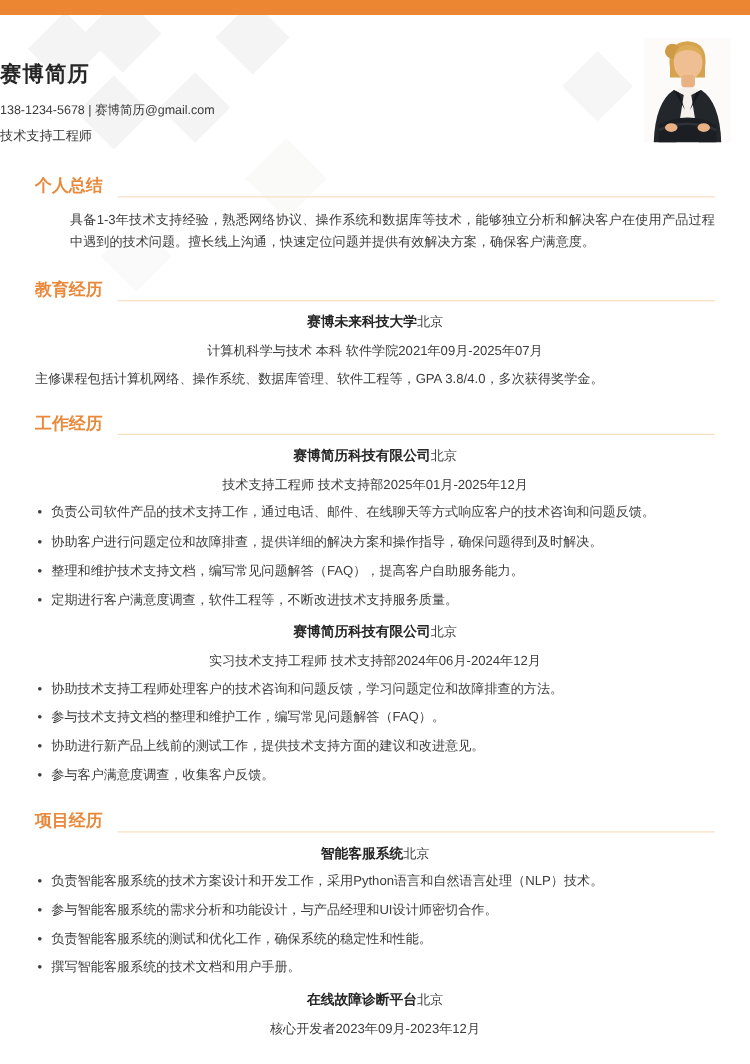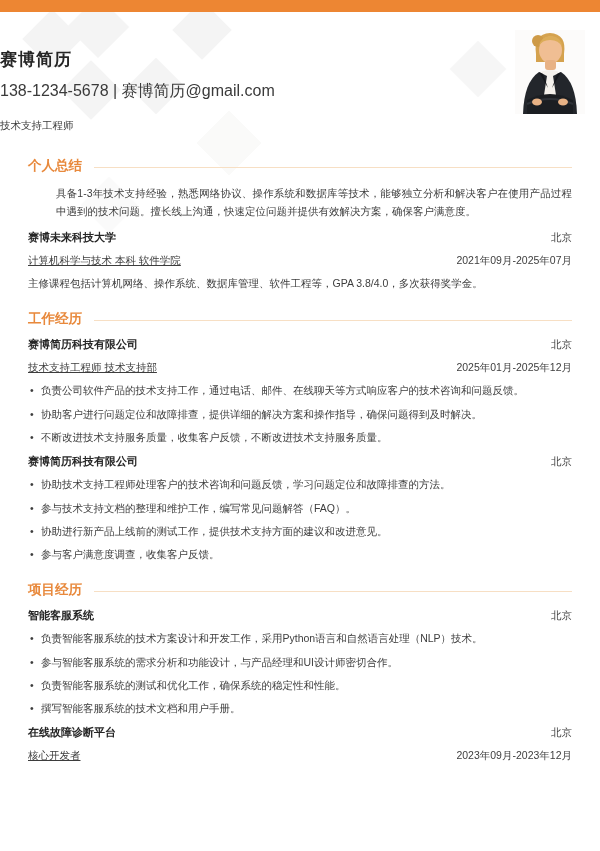--- a/index.html
+++ b/index.html
@@ -19,42 +19,42 @@
   .d2 { left:76px;  top:5px;   width:44px; height:44px; }
   .d3 { left:181px; top:9px;   width:42px; height:42px; }
   .d4 { left:70px;  top:69px;  width:42px; height:42px; }
   .d5 { left:136px; top:66px;  width:40px; height:40px; }
   .d6 { left:458px; top:49px;  width:40px; height:40px; background:#f6f6f6; }
   .d7 { left:89px;  top:185px; width:40px; height:40px; background:#fafafa; }
   .d8 { left:206px; top:120px; width:46px; height:46px; background:#fafaf9; }
 
   .header { position:relative; z-index:1; text-align:left; padding-top:36px; }
   .name { font-size:17px; font-weight:bold; color:#262626; letter-spacing:1px; }
-  .contact { font-size:16px; color:#3a3a3a; margin-top:10px; }
-  .jobtitle { font-size:10.5px; color:#3a3a3a; margin-top:17px; }
+  .contact { font-size:10px; color:#3a3a3a; margin-top:10px; }
+  .jobtitle { font-size:10.5px; color:#3a3a3a; margin-top:7px; }
 
   .photo { position:absolute; right:15px; top:30px; width:70px; height:84px; z-index:1; }
 
   .content { position:relative; z-index:1; padding:0 28px; }
 
   .section-heading {
-    display:flex; align-items:center; gap:12px;
+    display:flex; align-items:flex-end; gap:12px;
     margin-top:19px;
   }
   .section-heading .hd {
     color:#E8893C; font-weight:bold; font-size:13.5px; white-space:nowrap;
   }
   .section-heading .line { flex:1; height:1px; background:#F7DFC4; margin-top:2px; }
   .section-heading.first { margin-top:24px; }
 
   .summary-text { font-size:10.5px; line-height:1.7; margin-top:10px; color:#3d3d3d; text-align:justify;margin-left:28px; }
 
-  .row { display:flex; justify-content:space-between; align-items:baseline; margin-top:9px; font-size:10.5px; }
+  .row { display:flex; justify-content:center; align-items:baseline; margin-top:9px; font-size:10.5px; }
   .row .strong { font-weight:bold; color:#262626; font-size:11px; }
-  .row .plain { color:#3d3d3d;text-decoration:underline; }
+  .row .plain { color:#3d3d3d; }
   .row .right { color:#3d3d3d; white-space:nowrap; }
   .desc { font-size:10.5px; margin-top:7px; color:#3d3d3d; line-height:1.6; }
 
   ul.bullets { list-style:none; margin-top:3px; }
   ul.bullets li {
     position:relative; padding-left:13px; margin-top:7px;
     font-size:10.5px; line-height:1.55; color:#3d3d3d;
   }
   ul.bullets li::before {
     content:"•"; position:absolute; left:2px; top:0; color:#3d3d3d;
@@ -111,20 +111,24 @@
 </svg>
 
 <div class="content">
 
   <div class="section-heading first">
     <span class="hd">个人总结</span>
     <span class="line"></span>
   </div>
   <p class="summary-text">具备1-3年技术支持经验，熟悉网络协议、操作系统和数据库等技术，能够独立分析和解决客户在使用产品过程中遇到的技术问题。擅长线上沟通，快速定位问题并提供有效解决方案，确保客户满意度。</p>
 
+  <div class="section-heading">
+    <span class="hd">教育经历</span>
+    <span class="line"></span>
+  </div>
   <div class="item">
     <div class="row">
       <span class="strong">赛博未来科技大学</span>
       <span class="right">北京</span>
     </div>
     <div class="row">
       <span class="plain">计算机科学与技术 本科 软件学院</span>
       <span class="right">2021年09月-2025年07月</span>
     </div>
     <div class="desc">主修课程包括计算机网络、操作系统、数据库管理、软件工程等，GPA 3.8/4.0，多次获得奖学金。</div>
@@ -140,28 +144,33 @@
       <span class="strong">赛博简历科技有限公司</span>
       <span class="right">北京</span>
     </div>
     <div class="row">
       <span class="plain">技术支持工程师 技术支持部</span>
       <span class="right">2025年01月-2025年12月</span>
     </div>
     <ul class="bullets">
       <li>负责公司软件产品的技术支持工作，通过电话、邮件、在线聊天等方式响应客户的技术咨询和问题反馈。</li>
       <li>协助客户进行问题定位和故障排查，提供详细的解决方案和操作指导，确保问题得到及时解决。</li>
-      <li>不断改进技术支持服务质量，收集客户反馈，不断改进技术支持服务质量。</li>
+      <li>整理和维护技术支持文档，编写常见问题解答（FAQ），提高客户自助服务能力。</li>
+      <li>定期进行客户满意度调查，软件工程等，不断改进技术支持服务质量。</li>
     </ul>
   </div>
 
   <div class="item">
     <div class="row">
       <span class="strong">赛博简历科技有限公司</span>
       <span class="right">北京</span>
+    </div>
+    <div class="row">
+      <span class="plain">实习技术支持工程师 技术支持部</span>
+      <span class="right">2024年06月-2024年12月</span>
     </div>
     <ul class="bullets">
       <li>协助技术支持工程师处理客户的技术咨询和问题反馈，学习问题定位和故障排查的方法。</li>
       <li>参与技术支持文档的整理和维护工作，编写常见问题解答（FAQ）。</li>
       <li>协助进行新产品上线前的测试工作，提供技术支持方面的建议和改进意见。</li>
       <li>参与客户满意度调查，收集客户反馈。</li>
     </ul>
   </div>
 
   <div class="section-heading">

